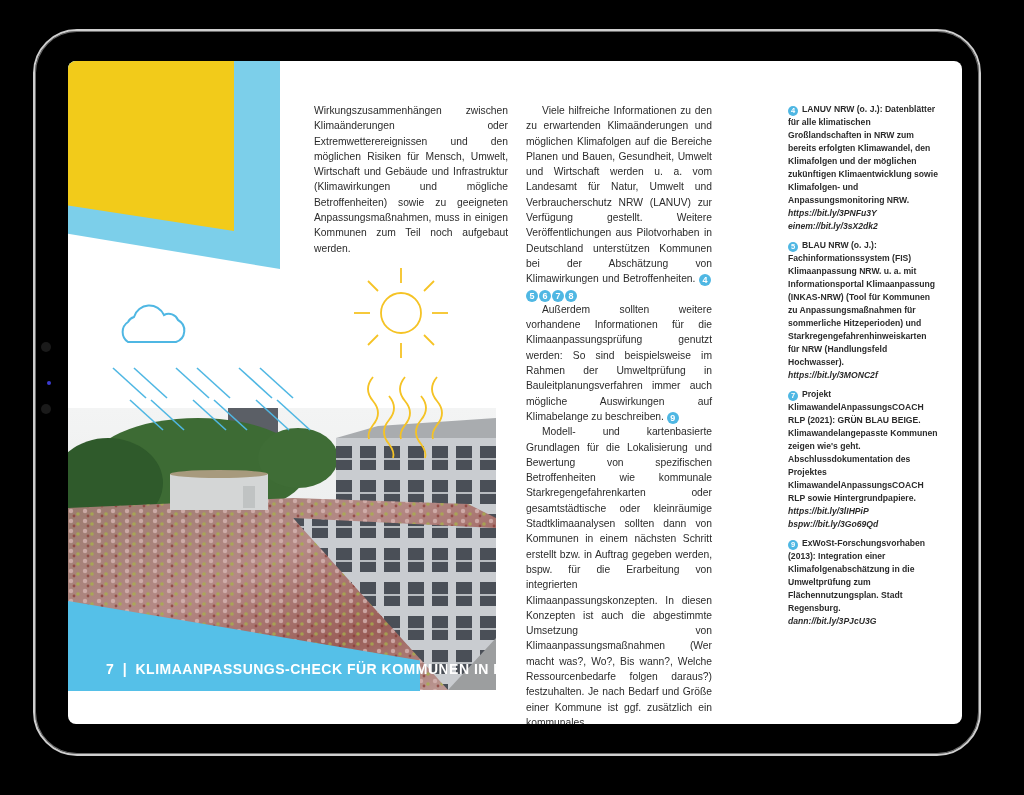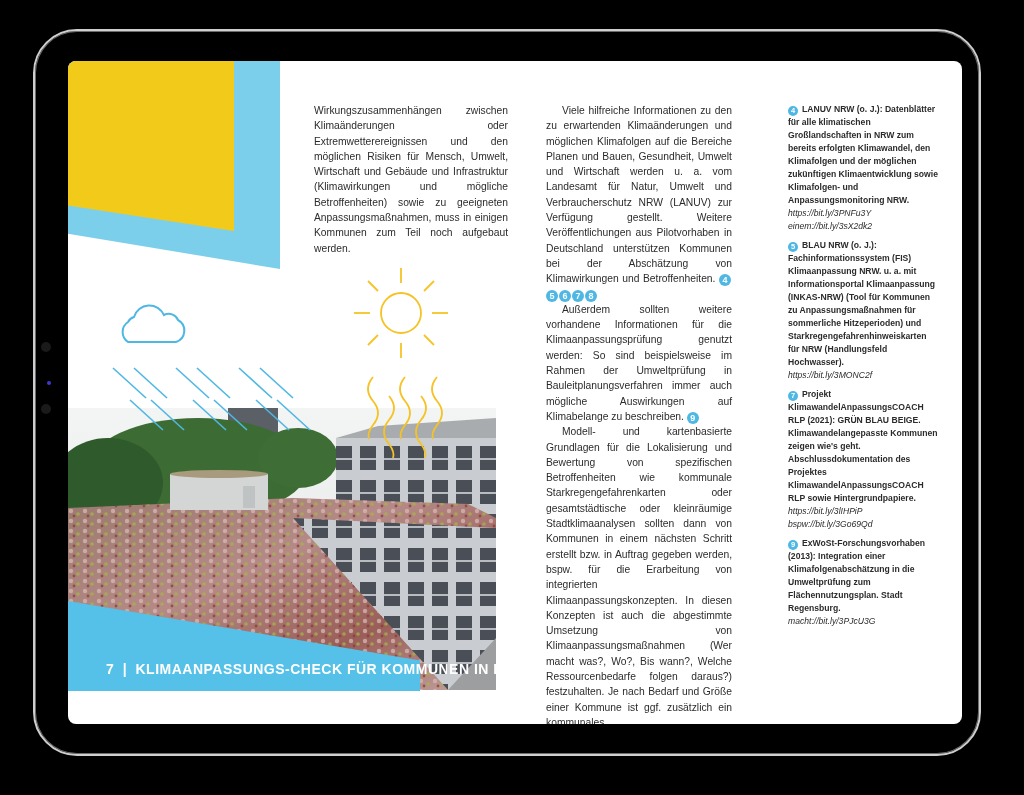--- a/index.html
+++ b/index.html
@@ -18,31 +18,31 @@
       position: absolute; left: 68px; top: 61px; width: 894px; height: 663px;
       background: #fff; border-radius: 8px; overflow: hidden;
     }
     .abs { position: absolute; }
     .yellow { left: 0; top: 0; width: 166px; height: 170px; background: #f2cb1a;
       clip-path: polygon(0 0, 100% 0, 100% 100%, 0 85%); z-index: 2; }
     .blue-top { left: 0; top: 0; width: 212px; height: 208px; background: #7ccfea;
       clip-path: polygon(0 0, 100% 0, 100% 100%, 0 83%); z-index: 1; }
     .col { position: absolute; font-size: 10.3px; line-height: 15.3px; color: #2b2b2b; text-align: justify; hyphens: manual; }
     .col1 { left: 246px; top: 42px; width: 194px; }
-    .col2 { left: 458px; top: 42px; width: 186px; margin-left: 20px; }
+    .col2 { left: 458px; top: 42px; width: 186px; }
     .col3 { left: 681px; top: 42px; width: 190px; font-size: 8.6px; line-height: 13px; text-align: left; color: #2b2b2b; font-weight: bold; }
     .col p { margin: 0; }
     .indent { text-indent: 16px; }
     .badge {
       display: inline-block; width: 12px; height: 12px; border-radius: 50%; background: #4fb7e3; color: #fff;
       font-size: 9px; line-height: 12px; text-align: center; font-weight: bold; text-indent: 0; margin-right: 1px; vertical-align: -1px;
     }
     .badge.small { width: 10px; height: 10px; font-size: 7.5px; line-height: 10px; margin-right: 4px; }
     .ref { margin-bottom: 6px; margin-left: 39px; }
-    .ref .url { font-style: italic; font-weight: normal; display: block; }
+    .ref .url { font-style: italic; font-weight: bold; display: block; }
     .photo {
       left: 0; top: 347px; width: 428px; height: 282px; overflow: hidden;
     }
     .footer {
       left: 0; top: 540px; width: 352px; height: 90px; background: #55c0e8;
       clip-path: polygon(0 0, 100% 66%, 100% 100%, 0 100%); z-index: 5;
     }
     .footer-text {
       position: absolute; left: 38px; top: 600px; z-index: 6; color: #fff; font-size: 14px; font-weight: bold; letter-spacing: 0.5px;
     }
@@ -184,17 +184,17 @@
       <span class="badge small">5</span><span>BLAU NRW (o. J.): Fachinformationssystem (FIS) Klimaanpassung NRW. u. a. mit Informationsportal Klimaanpassung (INKAS-NRW) (Tool für Kommunen zu Anpassungsmaßnahmen für sommerliche Hitzeperioden) und Starkregengefahrenhinweiskarten für NRW (Handlungsfeld Hochwasser).</span>
       <span class="url">https://bit.ly/3MONC2f</span>
     </div>
     <div class="ref">
       <span class="badge small">7</span><span>Projekt KlimawandelAnpassungsCOACH RLP (2021): GRÜN BLAU BEIGE. Klimawandelangepasste Kommunen zeigen wie's geht. Abschlussdokumentation des Projektes KlimawandelAnpassungsCOACH RLP sowie Hintergrundpapiere.</span>
       <span class="url">https://bit.ly/3lIHPiP</span>
       <span class="url">bspw://bit.ly/3Go69Qd</span>
     </div>
     <div class="ref">
       <span class="badge small">9</span><span>ExWoSt-Forschungsvorhaben (2013): Integration einer Klimafolgenabschätzung in die Umweltprüfung zum Flächennutzungsplan. Stadt Regensburg.</span>
-      <span class="url">macht://bit.ly/3PJcU3G</span>
+      <span class="url">dann://bit.ly/3PJcU3G</span>
     </div>
   </div>
 
 </div>
 
 </body></html>

